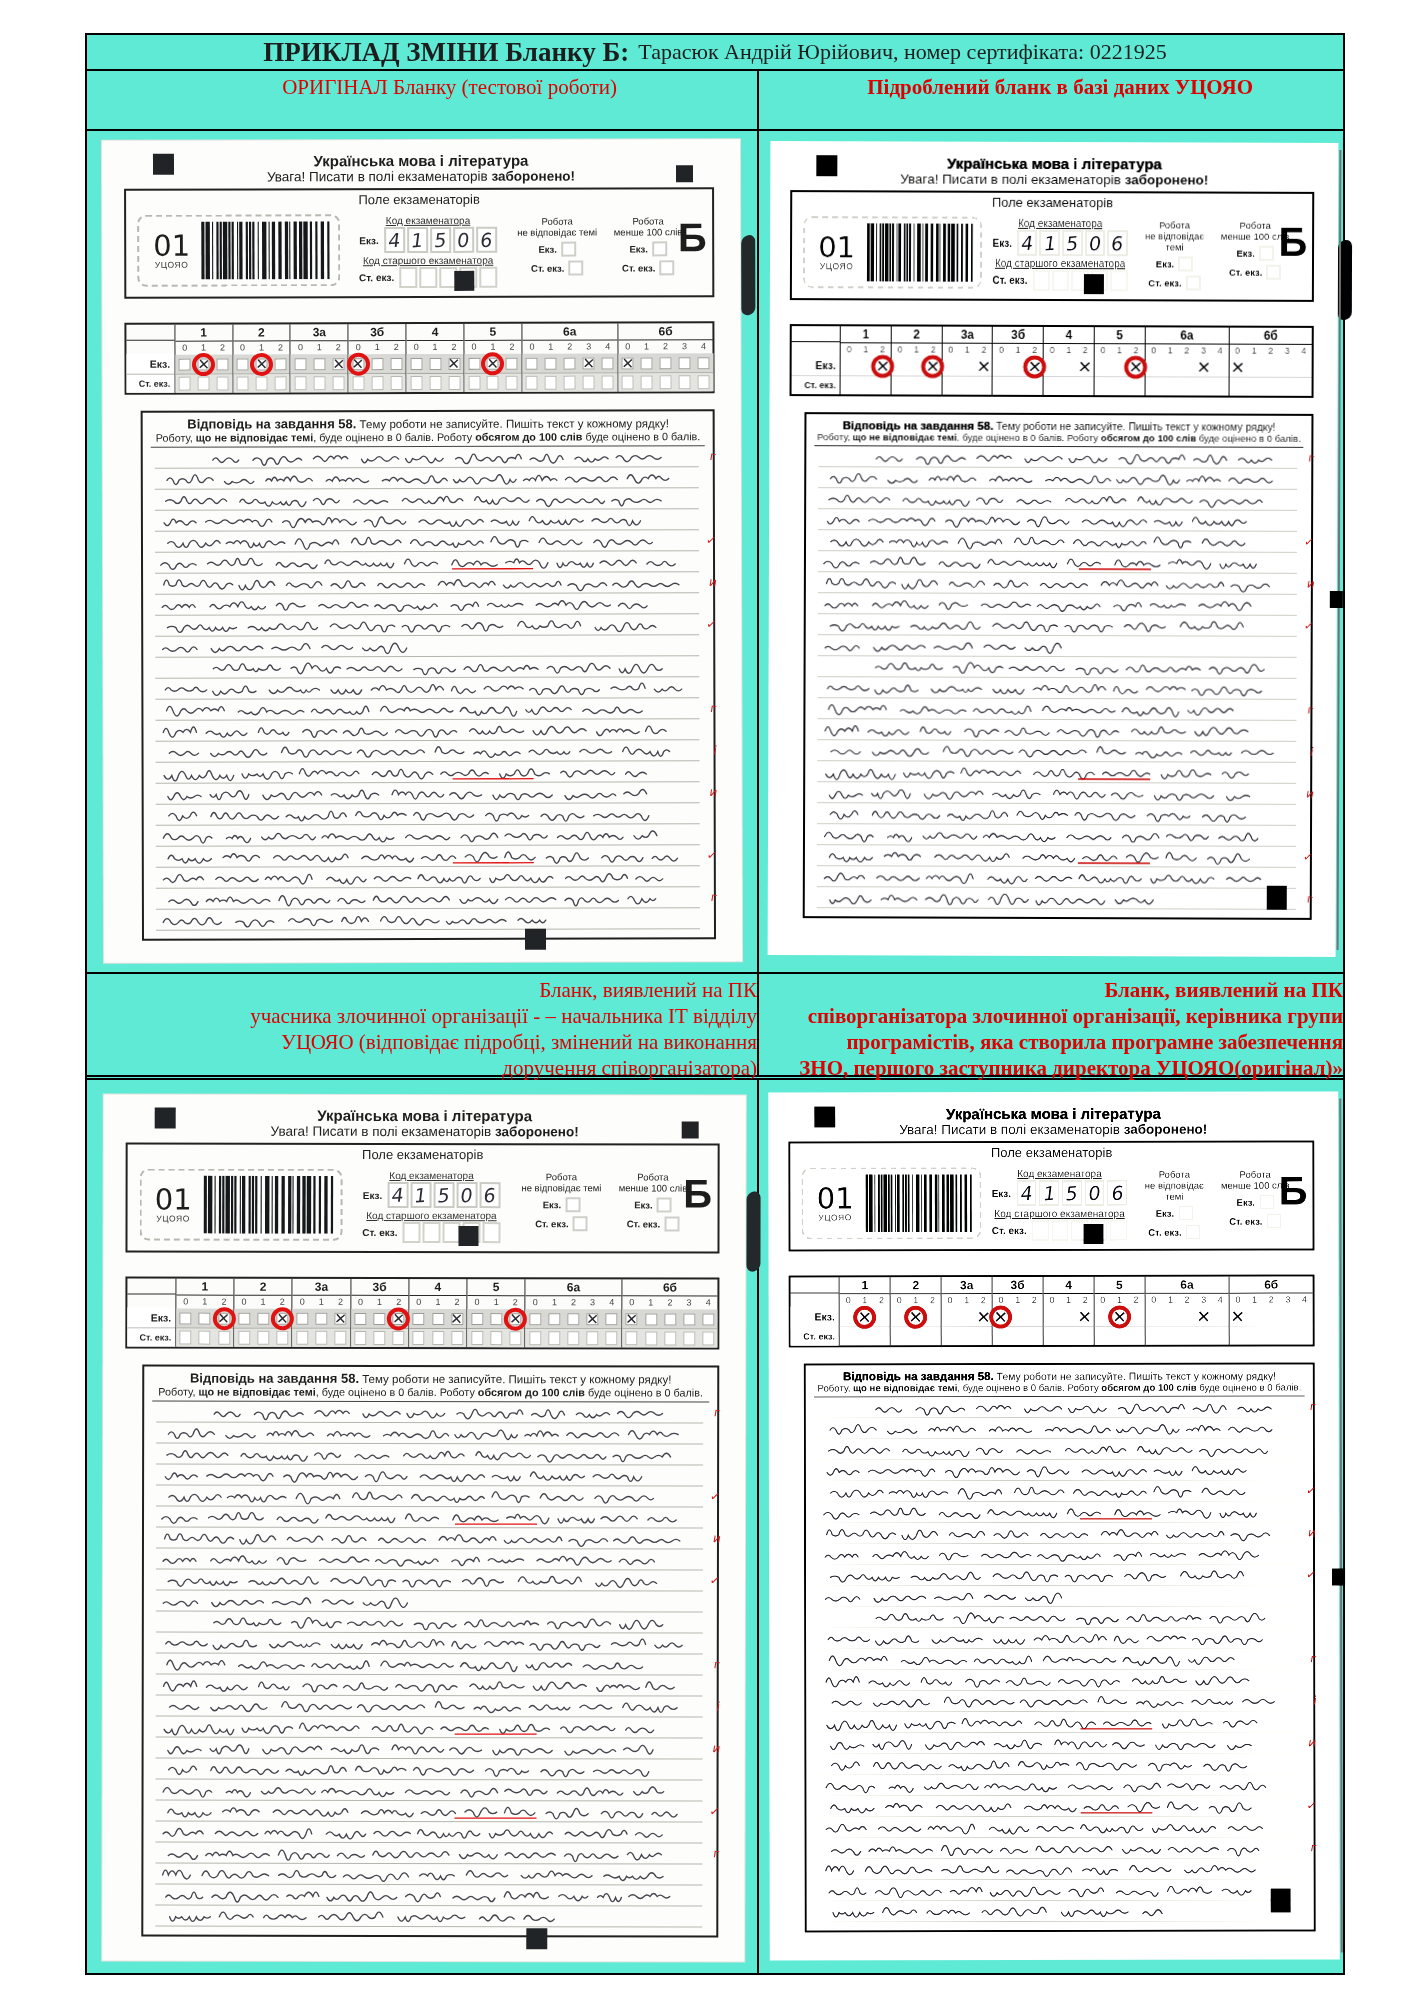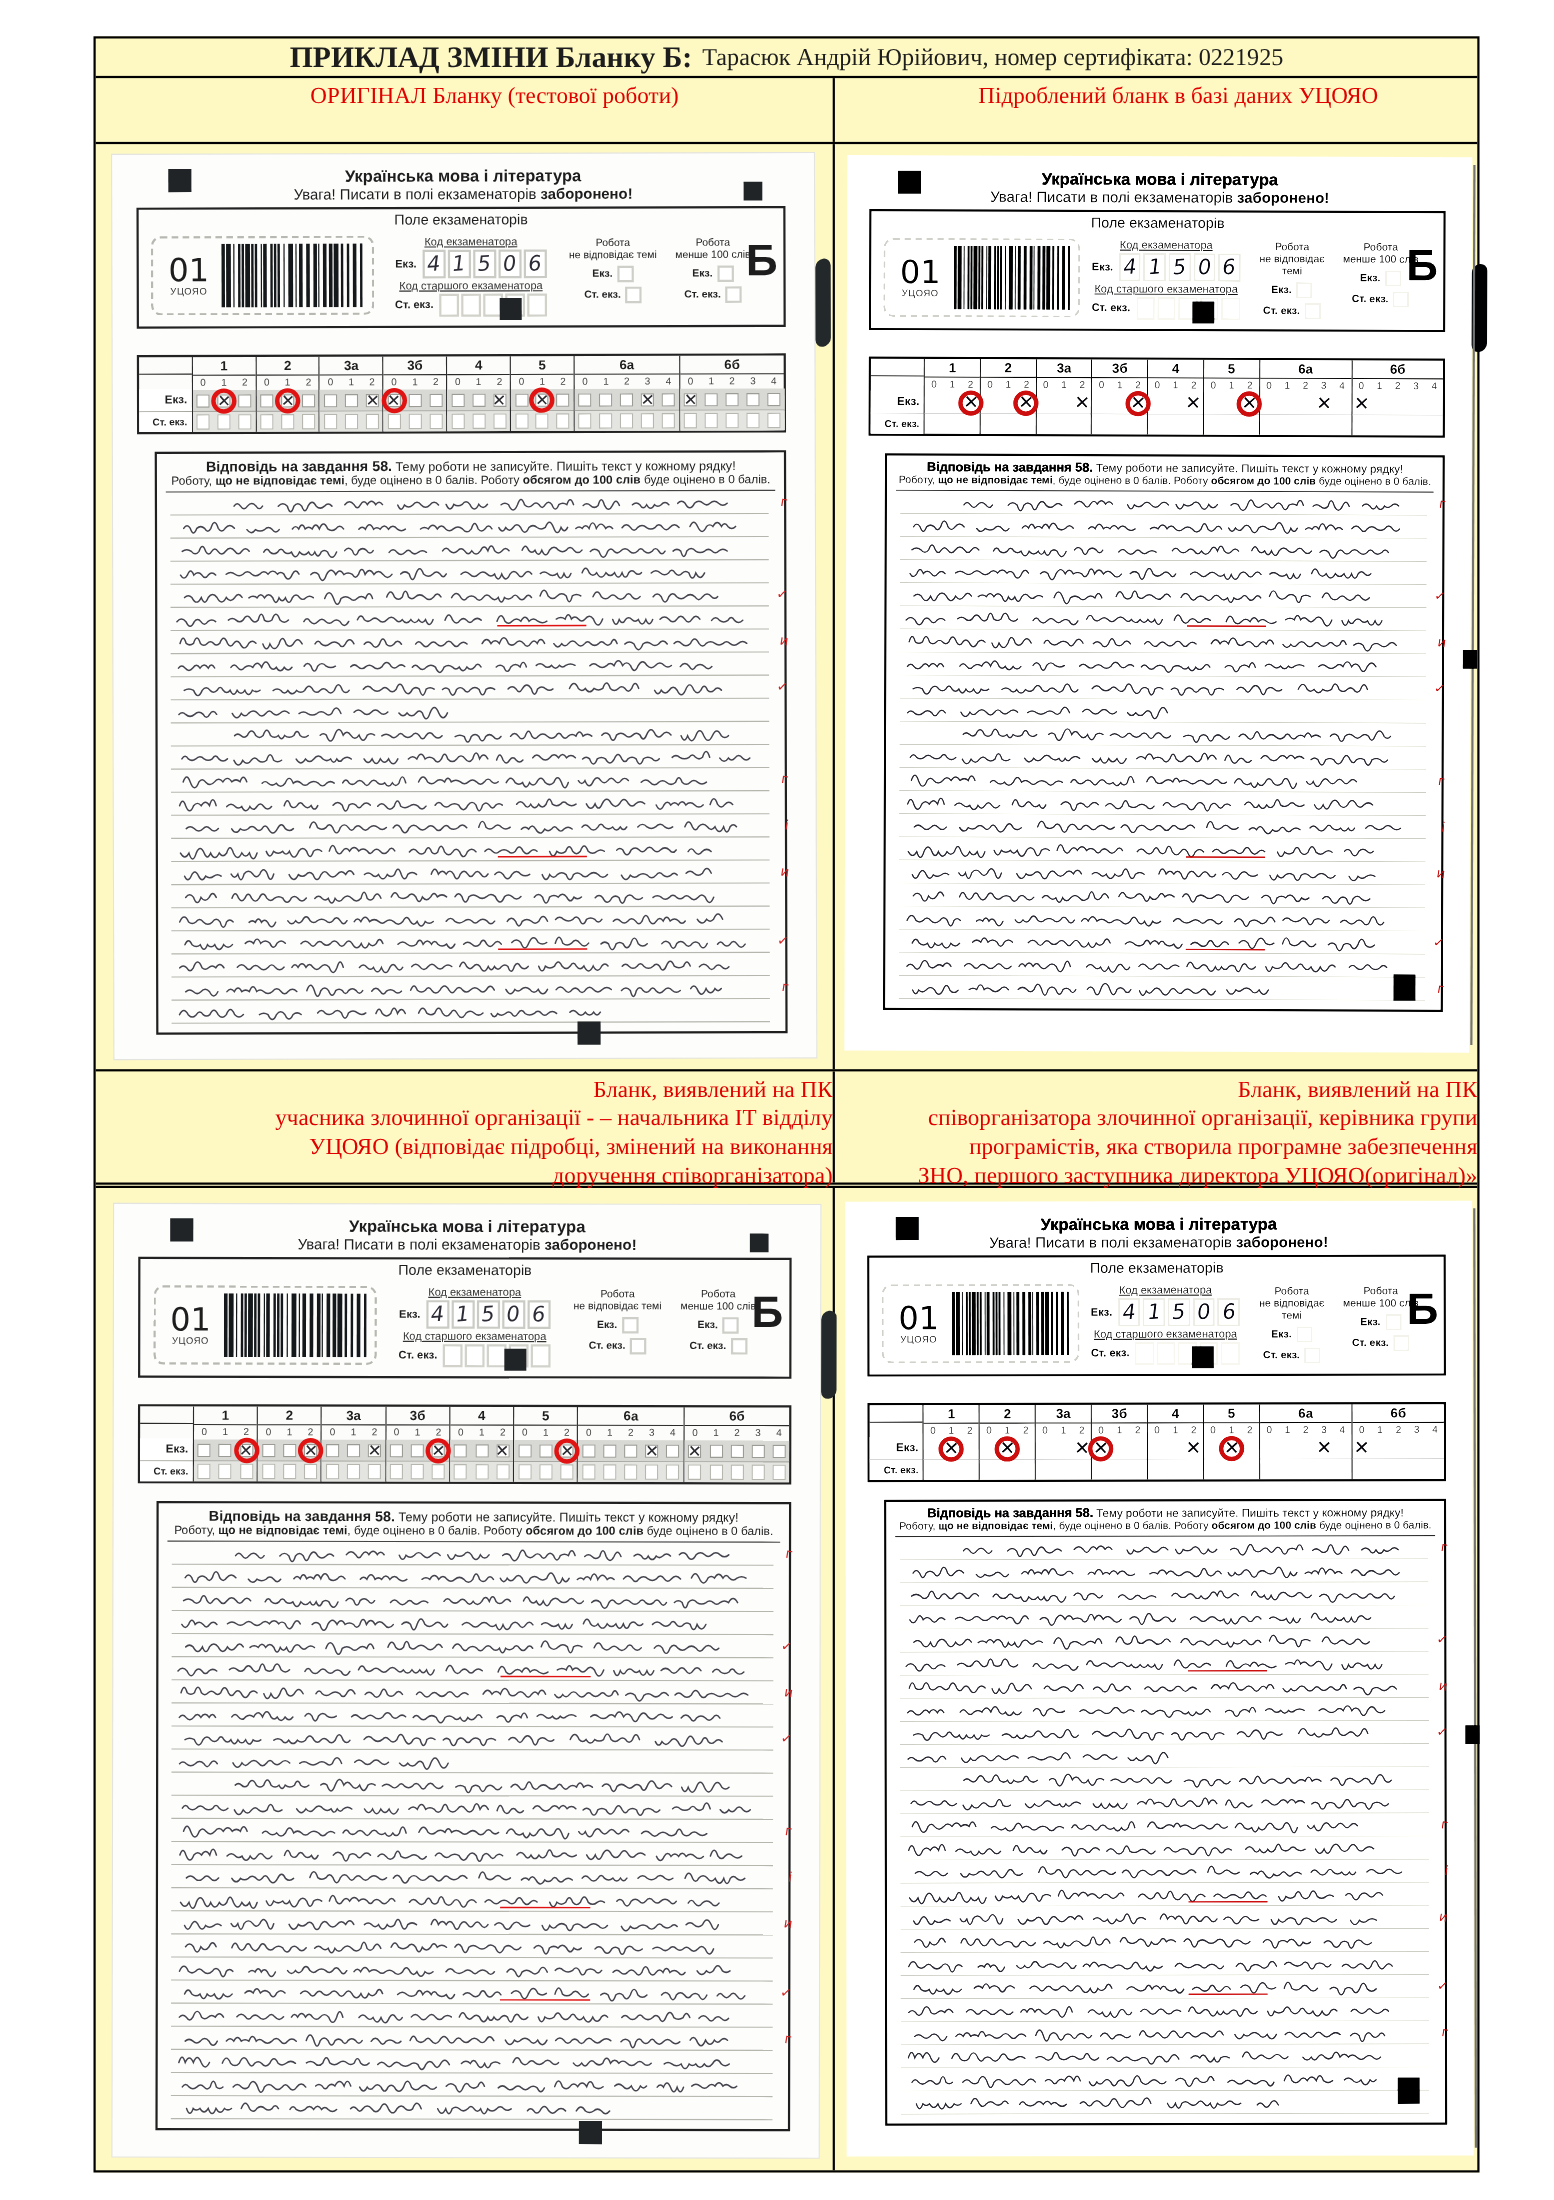--- a/index.html
+++ b/index.html
@@ -1,35 +1,35 @@
 <!DOCTYPE html>
 <html style="--red: #e00000; --markred: #e01212;"><head>
 <meta charset="utf-8">
 <style>
   * { box-sizing: border-box; margin: 0; padding: 0; }
   html,body { background:#ffffff; }
   body { width:1413px; height:2000px; position:relative;
          font-family:"Liberation Sans", sans-serif; color:#1d1d1d; }
 
   .outer { position:absolute; left:85px; top:33px; width:1260px; height:1942px;
-           border:2px solid #000; display:flex; flex-direction:column; background:#fef9c3; }
+           border:2px solid #000; display:flex; flex-direction:column; background:#5eead4; }
 
   
   .title-row { height:36px; border-bottom:2px solid #000; display:flex;
                align-items:center; justify-content:center;
                font-family:"Liberation Serif", serif; white-space:nowrap; }
   .title-bold { font-weight:bold; font-size:27px; }
   .title-rest { font-size:22px; margin-left:9px; }
 
   
   .cap-row { display:flex; border-bottom:2px solid #000; }
   .cap-cell { color:var(--red,#e00000); font-family:"Liberation Serif", serif;
               text-align:right; font-size:21px; line-height:27px; padding-top:3px; }
   .cap-left  { width:672px; border-right:2px solid #000; }
-  .cap-right { flex:1; }
+  .cap-right { flex:1;font-weight:bold; }
   .cap-row.r1 { height:60px; }
   .cap-row.r1 .cap-left  { padding-right:140px; }
   .cap-row.r1 .cap-right { padding-right:90px; }
   .cap-row.r2 { height:106px; border-bottom:5px double #000; font-size:20px; }
   .cap-row.r2 .cap-cell { line-height:26px; }
 
   
   .forms-row { display:flex; position:relative; }
   .forms-row.r1 { height:843px; border-bottom:2px solid #000; }
   .forms-row.r2 { flex:1; }

